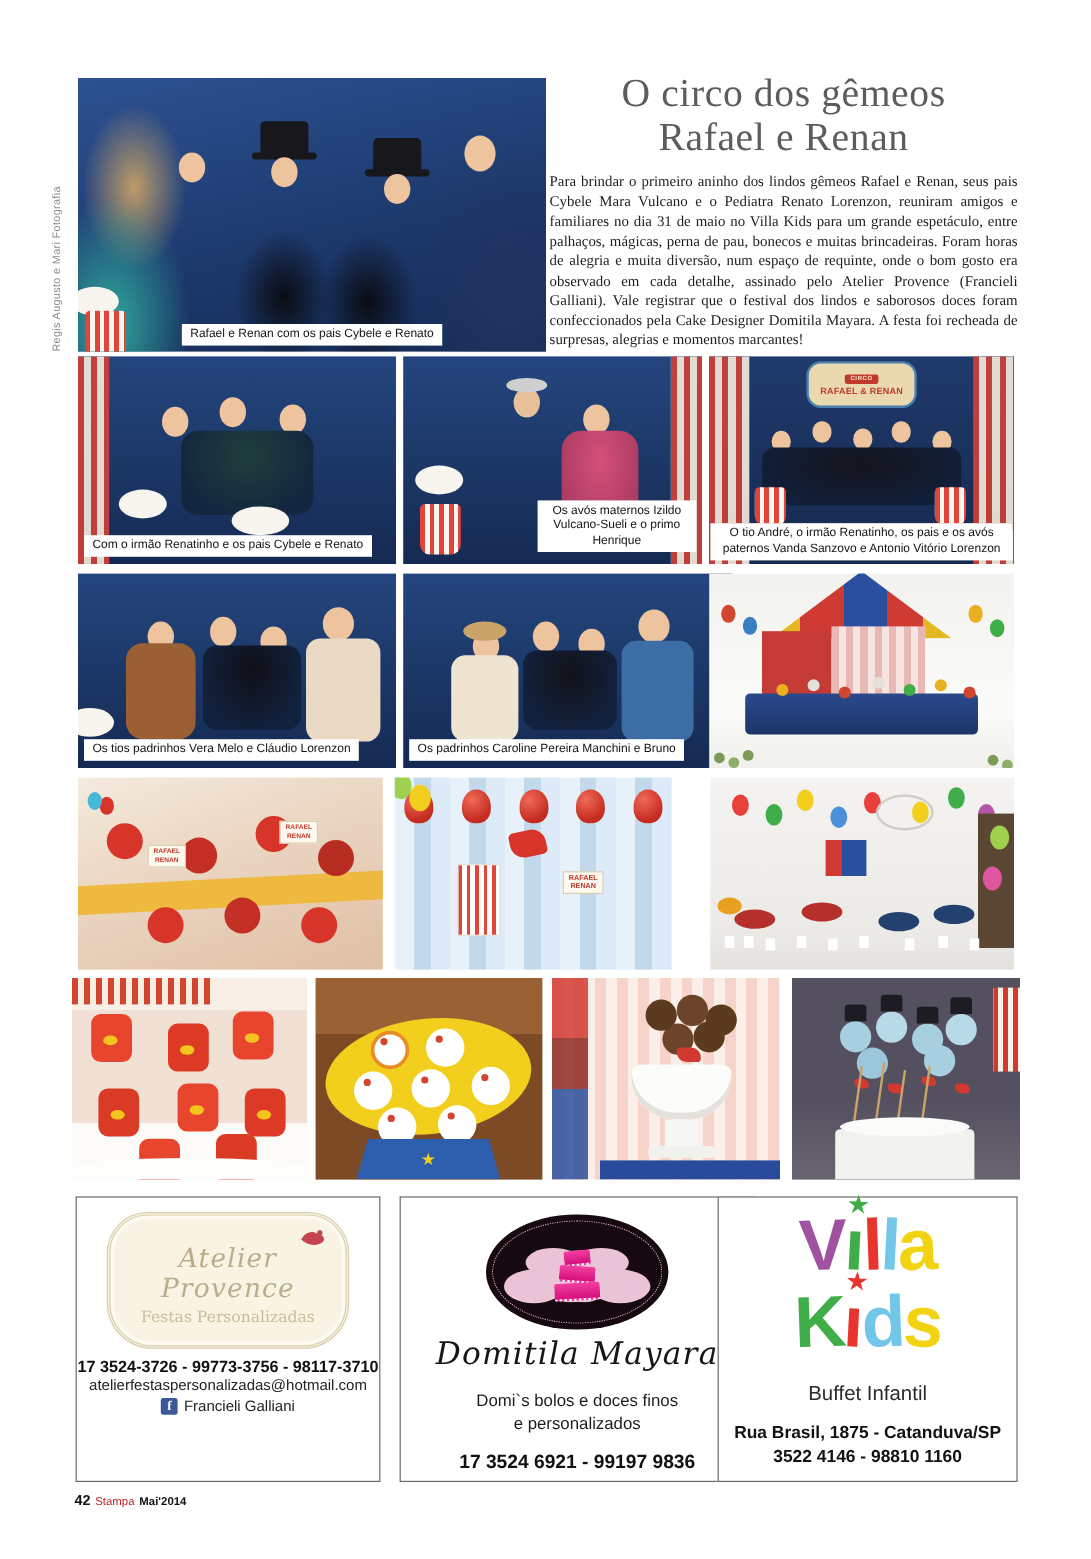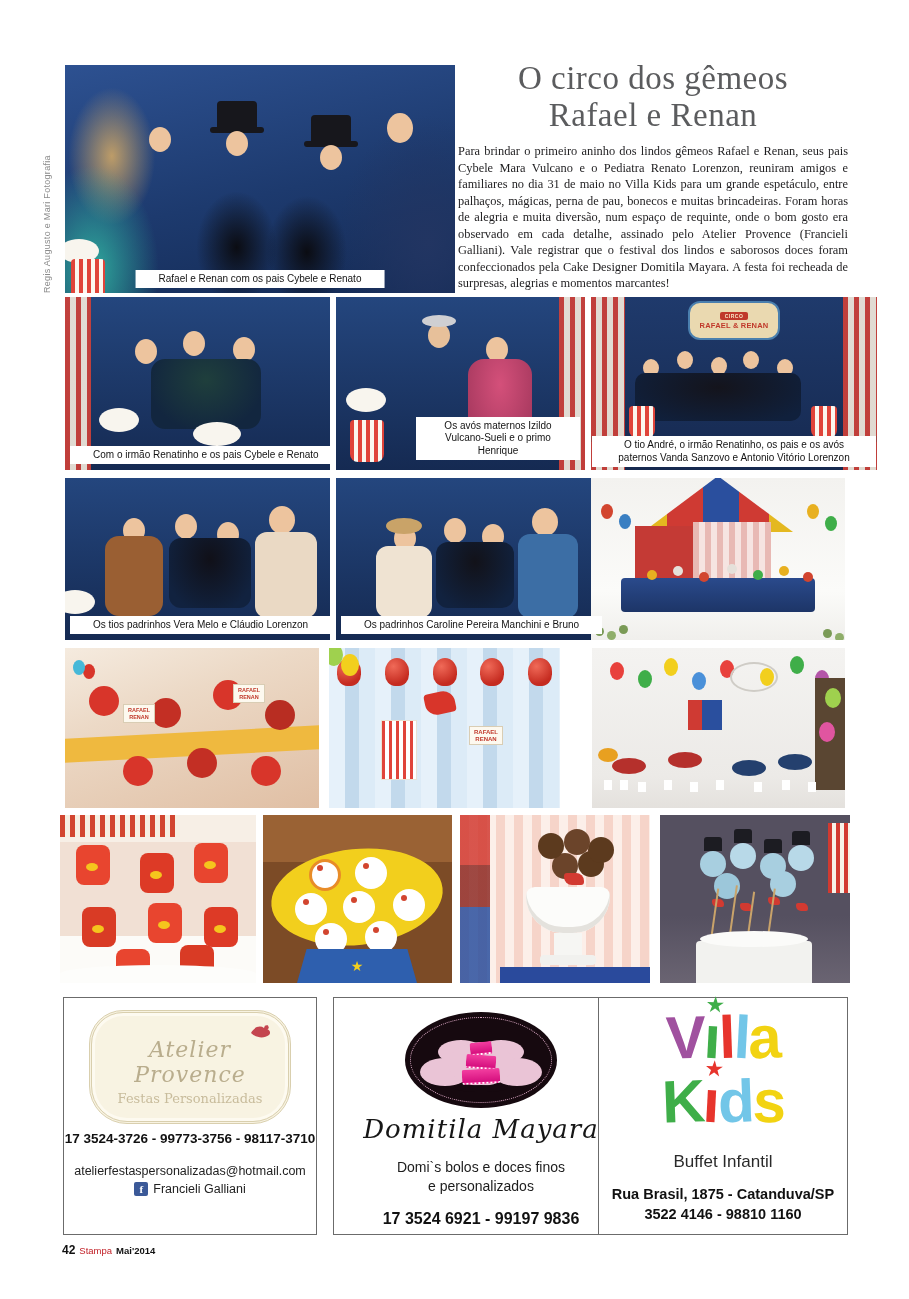--- a/index.html
+++ b/index.html
@@ -17,34 +17,34 @@
   .photo{position:absolute;overflow:hidden;background:#1d3562;}
   .p1{left:65px;top:65px;width:390px;height:228px;background:
       radial-gradient(ellipse 95px 150px at 7% 90%, rgba(48,176,160,.95), rgba(48,176,160,0) 70%),
       radial-gradient(ellipse 62px 98px at 12% 40%, rgba(206,166,102,.9), rgba(206,166,102,0) 70%),
       radial-gradient(ellipse 120px 170px at 93% 78%, rgba(34,53,98,1), rgba(34,53,98,0) 75%),
       radial-gradient(ellipse 56px 78px at 44% 80%, rgba(10,10,14,.95), rgba(10,10,14,0) 72%),
       radial-gradient(ellipse 56px 78px at 62% 82%, rgba(10,10,14,.95), rgba(10,10,14,0) 72%),
       linear-gradient(168deg,#2d5191 0%,#1d3a6e 55%,#142a54 100%);}
   .p2{left:65px;top:297px;width:265px;height:173px;background:linear-gradient(#24467e,#152a52);}
   .p3{left:336px;top:297px;width:249px;height:173px;background:linear-gradient(#24467e,#152a52);}
-  .p4{left:591px;top:297px;width:286px;height:173px;background:linear-gradient(#1f3a6c,#16294f);}
+  .p4{left:591px;top:297px;width:254px;height:173px;background:linear-gradient(#1f3a6c,#16294f);}
   .p5{left:65px;top:478px;width:265px;height:162px;background:linear-gradient(#24467e,#152a52);}
   .p6{left:336px;top:478px;width:274px;height:162px;background:linear-gradient(#24467e,#152a52);}
   .p7{left:591px;top:478px;width:254px;height:162px;background:linear-gradient(#f3f2ef 0%,#fbfbf9 70%,#f0efec 100%);}
   .p8{left:65px;top:648px;width:254px;height:160px;background:linear-gradient(160deg,#f5ebdf 0%,#ecd9c6 35%,#e0bfa4 100%);}
   .p9{left:329px;top:648px;width:231px;height:160px;background:repeating-linear-gradient(90deg,#e6f1fa 0 16px,#c2d9ec 16px 30px,#dcebf7 30px 46px);}
   .p10{left:592px;top:648px;width:253px;height:160px;background:linear-gradient(#f4f3f1 0%,#eceae7 80%,#e4e1dd 100%);}
   .p11{left:60px;top:815px;width:196px;height:168px;background:linear-gradient(#f7efe6 0 16%,#f1e0d4 16% 72%,#fcfbf8 72%);}
   .p12{left:263px;top:815px;width:189px;height:168px;background:linear-gradient(#9a6234 0 28%,#7c4b26 28% 100%);}
   .p13{left:460px;top:815px;width:190px;height:168px;background:repeating-linear-gradient(90deg,#f6d4c9 0 9px,#fcefe9 9px 18px);}
   .p14{left:660px;top:815px;width:190px;height:168px;background:linear-gradient(#555060 0 60%,#6a6472 100%);}
 
   
-  .caption{position:absolute;background:#fff;color:#131313;font-size:10px;line-height:12.5px;padding:3px 23px;white-space:nowrap;z-index:5;}
+  .caption{position:absolute;background:#fff;color:#131313;font-size:10px;line-height:12.5px;padding:3px 7px;white-space:nowrap;z-index:5;}
   .cap-c{left:50%;transform:translateX(-50%);bottom:5px;}
   .cap-l{left:5px;bottom:6px;}
   .cap-b{right:5px;bottom:10px;width:118px;white-space:normal;text-align:center;}
   .cap-w{left:50%;transform:translateX(-50%);bottom:3px;width:238px;white-space:normal;text-align:center;}
 
   
   .d{position:absolute;}
   .stripeL{left:0;top:0;bottom:0;width:26px;background:repeating-linear-gradient(90deg,#cf4038 0 5px,#f2e9dc 5px 11px);opacity:.92;}
   .stripeR{right:0;top:0;bottom:0;width:26px;background:repeating-linear-gradient(90deg,#cf4038 0 5px,#f2e9dc 5px 11px);opacity:.92;}
   .face{width:22px;height:25px;border-radius:50%;background:#edc49e;}
@@ -66,21 +66,21 @@
   .ad1{left:63px;width:254px;}
   .ad2{left:333px;width:296px;}
   .ad3{left:598px;width:250px;}
 
   .ap-frame{position:relative;margin:12px auto 6px;width:196px;height:108px;background:#f8f3e2;border:3px double #d9cfae;border-radius:34px 34px 38px 38px;box-shadow:inset 0 0 0 3px #fdfaf0;}
   .ap-name{font-family:"DejaVu Serif",serif;font-style:italic;font-size:22px;color:#b9ad8d;margin-top:24px;letter-spacing:1px;}
   .ap-sub{font-family:"DejaVu Serif",serif;font-size:13px;color:#c8bc9c;margin-top:4px;}
   .ap-bird{position:absolute;top:8px;right:14px;}
   .ap-desc{margin:8px 8px 0;font-size:12.5px;line-height:15px;color:#222;font-weight:500;}
   .ap-phones{margin:7px 0 0;font-size:13.5px;font-weight:bold;color:#111;}
-  .ap-email{margin:18px 0 0;font-size:12.5px;color:#222;}
+  .ap-email{margin:1px 0 0;font-size:12.5px;color:#222;}
   .ap-fb{margin:4px 0 0;font-size:12.5px;color:#222;display:flex;align-items:center;justify-content:center;gap:5px;}
   .fb-icon{display:inline-block;width:14px;height:14px;background:#3b5998;color:#fff;font-weight:bold;font-size:11px;line-height:14px;border-radius:2px;font-family:"Liberation Serif",serif;}
 
   .dm-logo{position:relative;margin:14px auto 4px;width:152px;height:96px;background:#16090f;border-radius:50%;}
   .dm-logo::after{content:"";position:absolute;inset:5px;border:1.5px dotted #dba8c4;border-radius:50%;}
   .dm-cloud{position:absolute;left:50%;top:54%;transform:translate(-50%,-50%);width:66px;height:44px;background:#eac4d6;border-radius:50%;
             box-shadow:-36px 8px 0 -8px #eac4d6,36px 8px 0 -8px #eac4d6,-20px -12px 0 -10px #eac4d6,20px -12px 0 -10px #eac4d6;}
   .dm-cake{position:absolute;left:50%;bottom:16px;transform:translateX(-50%);width:52px;z-index:2;}
   .dm-cake i{display:block;margin:0 auto;background:linear-gradient(#f33fa0,#d50f7e);border-radius:2px;border-bottom:2px dotted #fff;}
   .dm-t1{width:22px;height:11px;transform:rotate(-6deg);}

